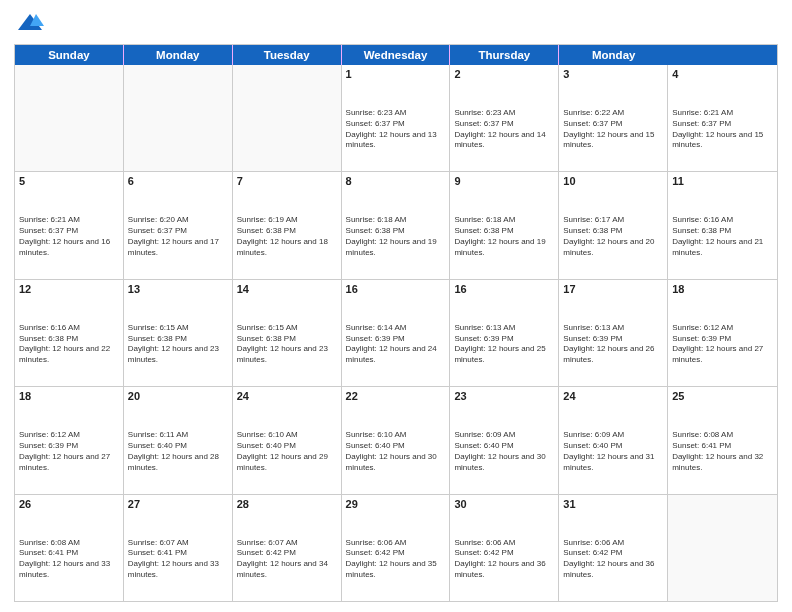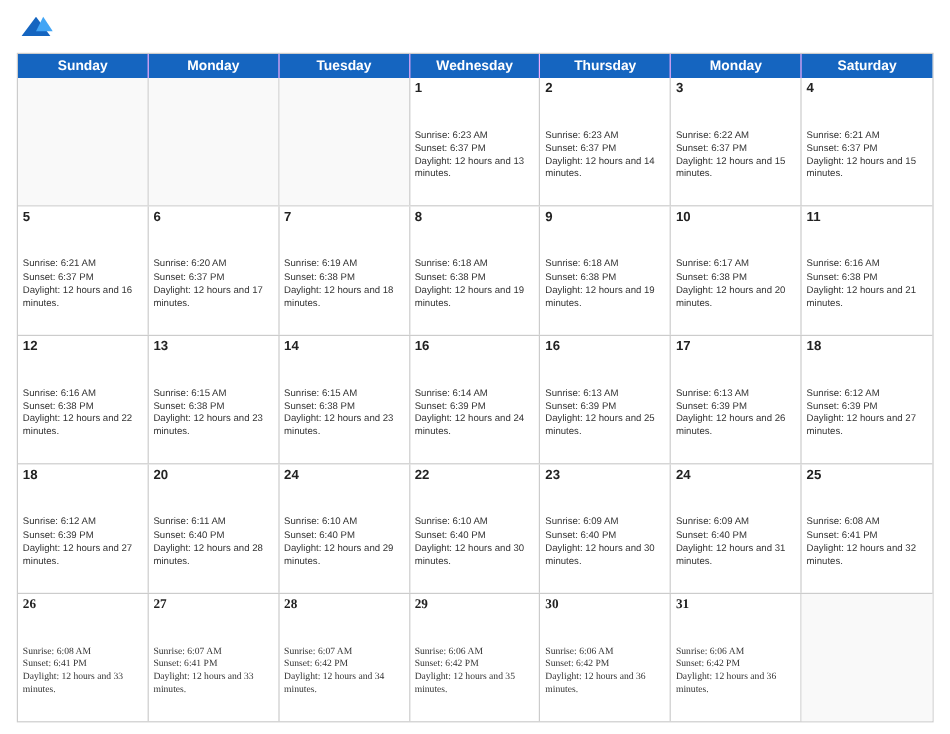--- a/index.html
+++ b/index.html
@@ -77,21 +77,21 @@
       flex: 1;
       display: flex;
       flex-direction: column;
     }
     .cal-row {
       display: grid;
       grid-template-columns: repeat(7, 1fr);
       flex: 1;
       border-bottom: 1px solid #ccc;
     }
-    .cal-row:last-child { border-bottom: none; font-family: Liberation Serif, serif; }
+    .cal-row:last-child { border-bottom: none; }
     .cal-cell {
       border-right: 1px solid #ccc;
       padding: 3px 4px;
       font-size: 8.5px;
       color: #333;
       vertical-align: top;
       min-height: 0;
     }
     .cal-cell:last-child { border-right: none; }
     .cal-cell.empty { background: #f9f9f9; }
@@ -132,21 +132,20 @@
   </div>
 
   <div class="calendar">
     <div class="cal-header">
     <div class="cal-header-cell">Sunday</div>
         <div class="cal-header-cell">Monday</div>
         <div class="cal-header-cell">Tuesday</div>
         <div class="cal-header-cell">Wednesday</div>
         <div class="cal-header-cell">Thursday</div>
         <div class="cal-header-cell">Monday</div>
-        <div class="cal-header-cell">Saturday</div>
       </div>
     <div class="cal-body">
     <div class="cal-row">
           <div class="cal-cell empty"></div>
           <div class="cal-cell empty"></div>
           <div class="cal-cell empty"></div>
           <div class="cal-cell">
             <div class="day-num">1</div>
             <div class="day-info">Sunrise: 6:23 AM<br>Sunset: 6:37 PM<br>Daylight: 12 hours and 13 minutes.</div>
           </div>

